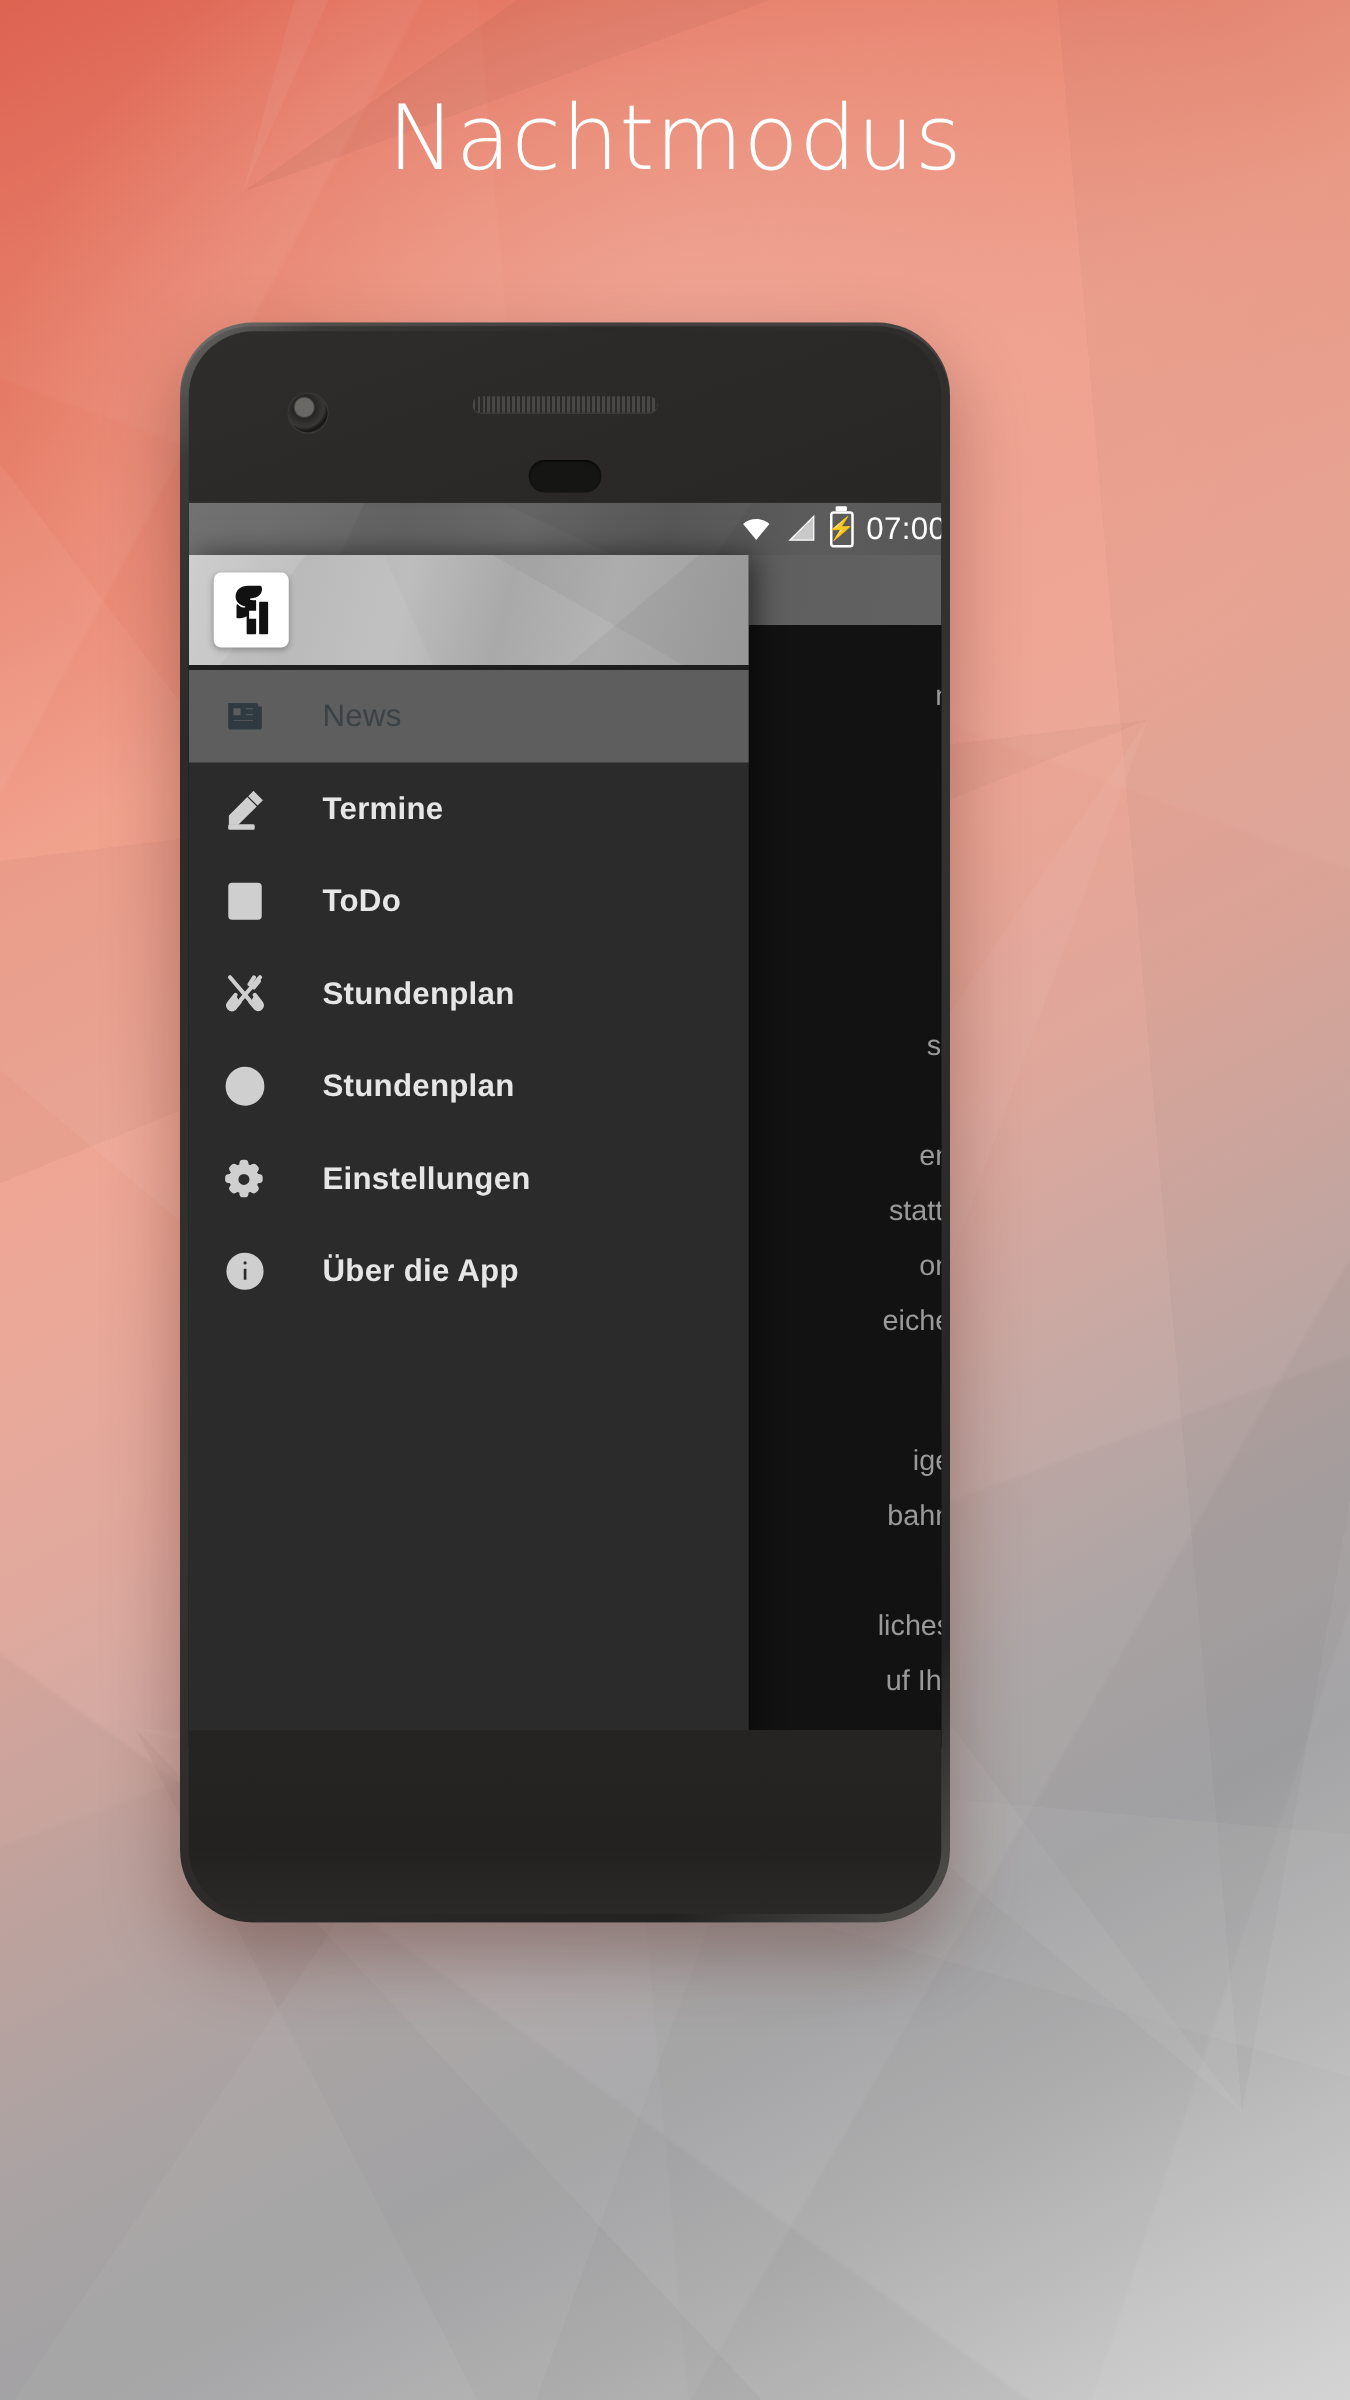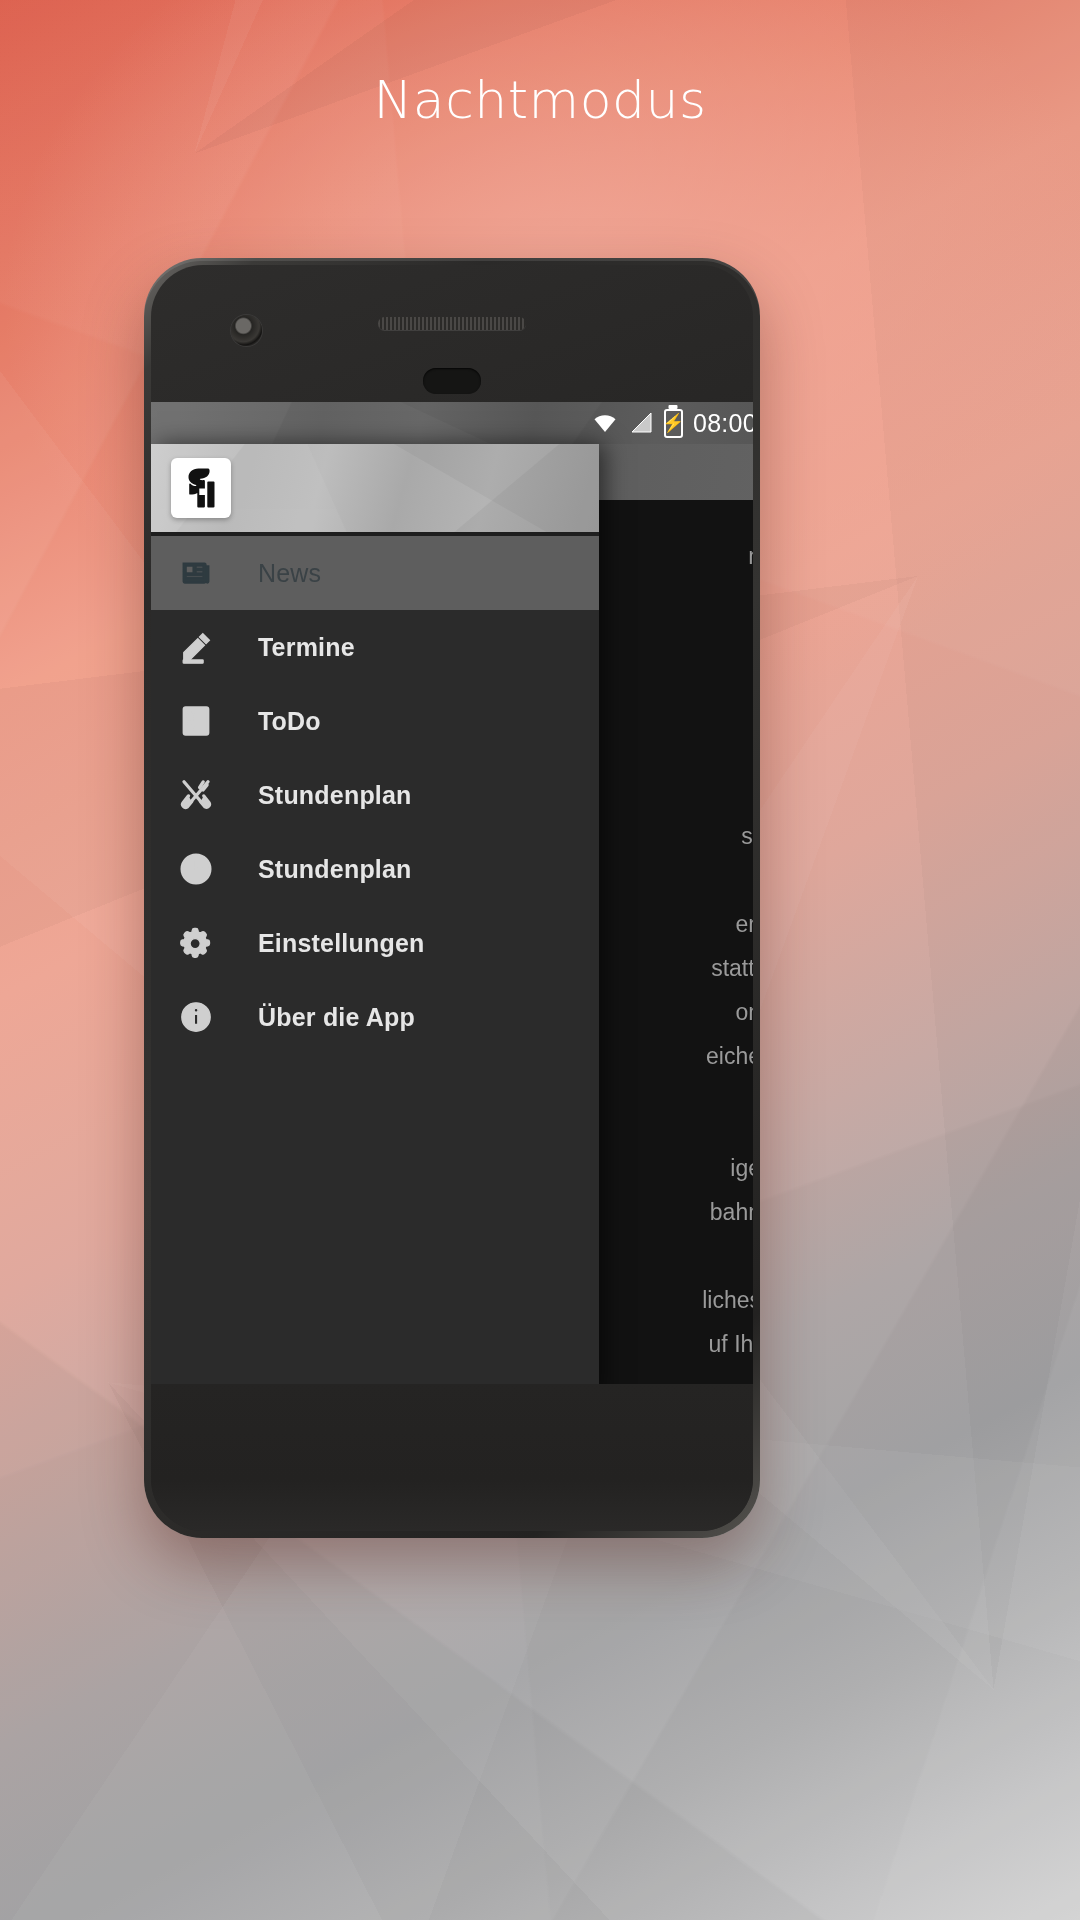--- a/index.html
+++ b/index.html
@@ -55,21 +55,21 @@
       conic-gradient(from 95deg at 10% 72%, rgba(255,255,255,.09) 0 11deg, rgba(0,0,0,0) 11deg 42deg, rgba(0,0,0,.07) 42deg 58deg, rgba(0,0,0,0) 58deg 360deg),
       conic-gradient(from 310deg at 92% 88%, rgba(255,255,255,.11) 0 13deg, rgba(0,0,0,0) 13deg 45deg, rgba(0,0,0,.06) 45deg 60deg, rgba(0,0,0,0) 60deg 360deg);
   }
 
   
   #headline {
     position: absolute;
     top: 74px; left: 0; width: 1080px;
     text-align: center;
     color: #ffffff;
-    font-size: 52px;
+    font-size: 72px;
     font-weight: 300;
     letter-spacing: .5px;
     line-height: 1;
     font-family: "DejaVu Sans", sans-serif;
   }
 
   
   #phone {
     position: absolute;
     left: 144px; top: 258px;
@@ -269,21 +269,21 @@
           </span>
           <span class="sb-ico">
             <svg width="24" height="24" viewBox="0 0 24 24">
                 <path d="M2 21 21 2v19H2z" fill="#c9c9c9"></path>
                 <path d="M2 21 21 2v19H2z" fill="none" stroke="#ffffff" stroke-width="1"></path>
               </svg>
           </span>
           <span id="battery">
             <span>⚡</span>
           </span>
-          <span id="clock">08:00</span>
+          <span id="clock">07:00</span>
         </div>
 
         <div id="content">
           <div id="content-toolbar"></div>
           <div id="content-text">n</div>
           <div class="ct-gap"></div>
           <div id="content-text2" class="" style="color:#9a9a9a;font-size:23px;line-height:44px;text-align:right;padding-right:6px;white-space:pre;padding-top:190px;">s"
 
 en
 statt.

